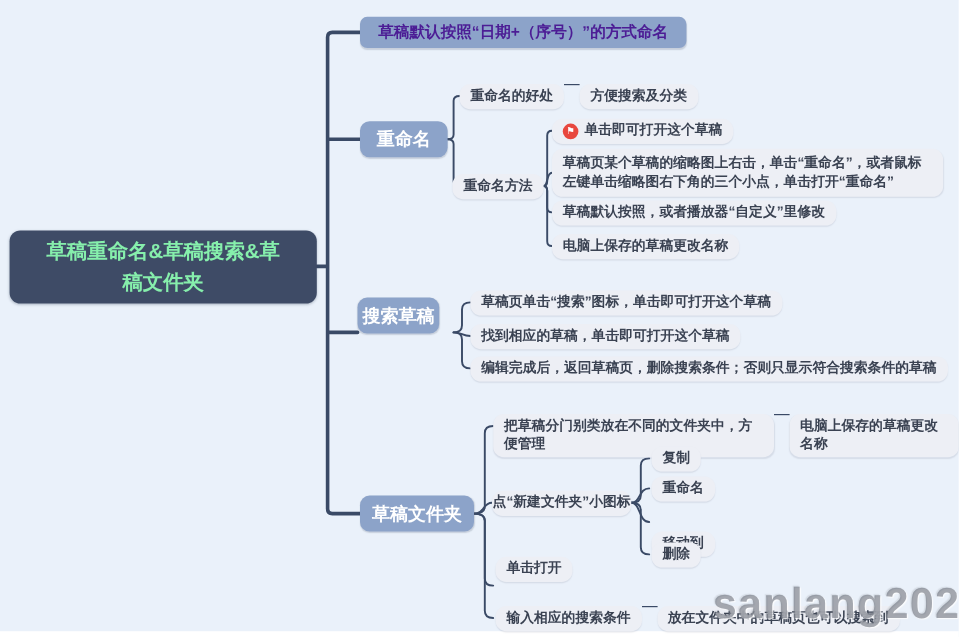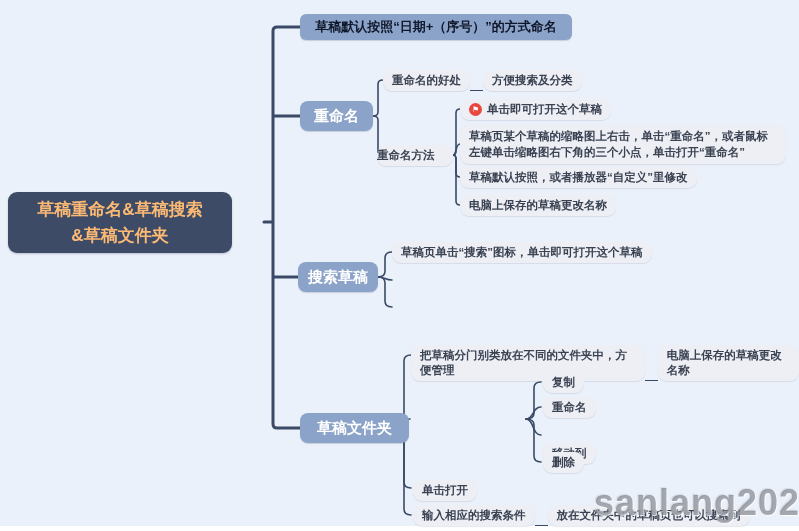--- a/index.html
+++ b/index.html
@@ -8,44 +8,44 @@
     background:#ffffff;
     font-family:"Liberation Sans","DejaVu Sans",sans-serif;
   }
   .canvas{
     position:absolute;left:0;top:0;width:799px;height:526px;
     background:#eaf1fa;
   }
   svg.wires{position:absolute;left:0;top:0;pointer-events:none;}
   .node{position:absolute;box-sizing:border-box;white-space:nowrap;}
   .root{
-    width:224px;height:61px;background:#3e4b66;border-radius:9px;
-    color:#fdba74;font-weight:bold;font-size:17px;line-height:26px;
+    width:256px;height:61px;background:#3e4b66;border-radius:9px;
+    color:#86efac;font-weight:bold;font-size:17px;line-height:26px;
     text-align:center;display:flex;align-items:center;justify-content:center;
     padding:0 26px;white-space:normal;box-shadow:0 1px 2px rgba(40,55,80,.25);
   }
   .branch{
     background:#8ca3c9;border-radius:8px;color:#ffffff;font-weight:bold;
     font-size:15px;height:30px;display:flex;align-items:center;justify-content:center;
     box-shadow:0 1px 1px rgba(60,75,100,.2);
   }
   .note{
-    background:#8ca3c9;border-radius:6px;color:#0f172a;font-weight:bold;
+    background:#8ca3c9;border-radius:6px;color:#4c1d95;font-weight:bold;
     font-size:13px;height:26px;display:flex;align-items:center;justify-content:center;
     width:272px;box-shadow:0 1px 1px rgba(60,75,100,.2);
   }
   .child{
     background:#edeff5;border-radius:9px;color:#3a4252;font-weight:600;
     font-size:11.5px;line-height:15px;padding:3px 9px;
     box-shadow:0 1px 1px rgba(120,130,150,.18);
   }
   .child.wide{white-space:normal;width:326px;line-height:16px;padding:4px 9px;}
-  .child.fixedA{width:76px;text-align:left;padding:3px 0;}
+  .child.fixedA{width:76px;text-align:center;padding:3px 0;}
   .child.fixedB{width:116px;text-align:center;padding:3px 0;}
-  .row{position:absolute;display:flex;align-items:flex-end;}
+  .row{position:absolute;display:flex;align-items:flex-start;}
   .hline{width:13px;height:0;border-top:1.6px solid #3a4a66;flex:none;}
   .flagnode{display:flex;align-items:center;}
   .flag{
     width:13px;height:13px;border-radius:50%;background:#e8473e;color:#fff;
     font-size:8px;line-height:13px;text-align:center;margin-right:5px;flex:none;
     display:inline-block;
   }
   .watermark{
     position:absolute;left:594px;top:482px;font-size:36px;font-weight:bold;
     color:rgba(112,117,128,0.62);letter-spacing:1px;
@@ -104,44 +104,47 @@
     <span class="flag">⚑</span>
     <span>单击即可打开这个草稿</span>
   </div>
 
   <div class="node child wide" style="left:460px;top:124px;">草稿页某个草稿的缩略图上右击，单击“重命名”，或者鼠标左键单击缩略图右下角的三个小点，单击打开“重命名”</div>
 
   <div class="node child" style="left:460px;top:167px;">草稿默认按照，或者播放器“自定义”里修改</div>
 
   <div class="node child" style="left:460px;top:195px;">电脑上保存的草稿更改名称</div>
 
-  <div class="node branch" style="left:298px;top:262px;width:80px;">搜索草稿</div>
+  <div class="node branch" style="left:298px;top:248px;width:68px;">搜索草稿</div>
 
   <div class="node child" style="left:392px;top:242px;">草稿页单击“搜索”图标，单击即可打开这个草稿</div>
 
+  <div class="node child" style="left:392px;top:270px;">找到相应的草稿，单击即可打开这个草稿</div>
 
+  <div class="node child" style="left:392px;top:297px;">编辑完成后，返回草稿页，删除搜索条件；否则只显示符合搜索条件的草稿</div>
 
-  <div class="node branch" style="left:300px;top:413px;width:109px;">草稿文件夹</div>
+  <div class="node branch" style="left:300px;top:413px;width:95px;">草稿文件夹</div>
 
   <div class="row" style="left:411px;top:345px;">
     <div class="child">把草稿分门别类放在不同的文件夹中，方便管理</div>
     <div class="hline"></div>
     <div class="child">电脑上保存的草稿更改名称</div>
   </div>
 
+  <div class="node child fixedB" style="left:410px;top:409px;">点“新建文件夹”小图标</div>
 
   <div class="node child" style="left:543px;top:372px;">复制</div>
 
   <div class="node child" style="left:543px;top:397px;">重命名</div>
 
   <div class="node child" style="left:543px;top:425px;margin-top:18px;">移动到</div>
 
   <div class="node child" style="left:543px;top:452px;">删除</div>
 
-  <div class="node child" style="left:413px;top:480px;">单击打开</div>
+  <div class="node child" style="left:413px;top:464px;">单击打开</div>
 
   <div class="row" style="left:413px;top:505px;">
     <div class="child">输入相应的搜索条件</div>
     <div class="hline"></div>
     <div class="child">放在文件夹中的草稿页也可以搜索到</div>
   </div>
 
   <div class="watermark">sanlang2021</div>
 
 </div>

